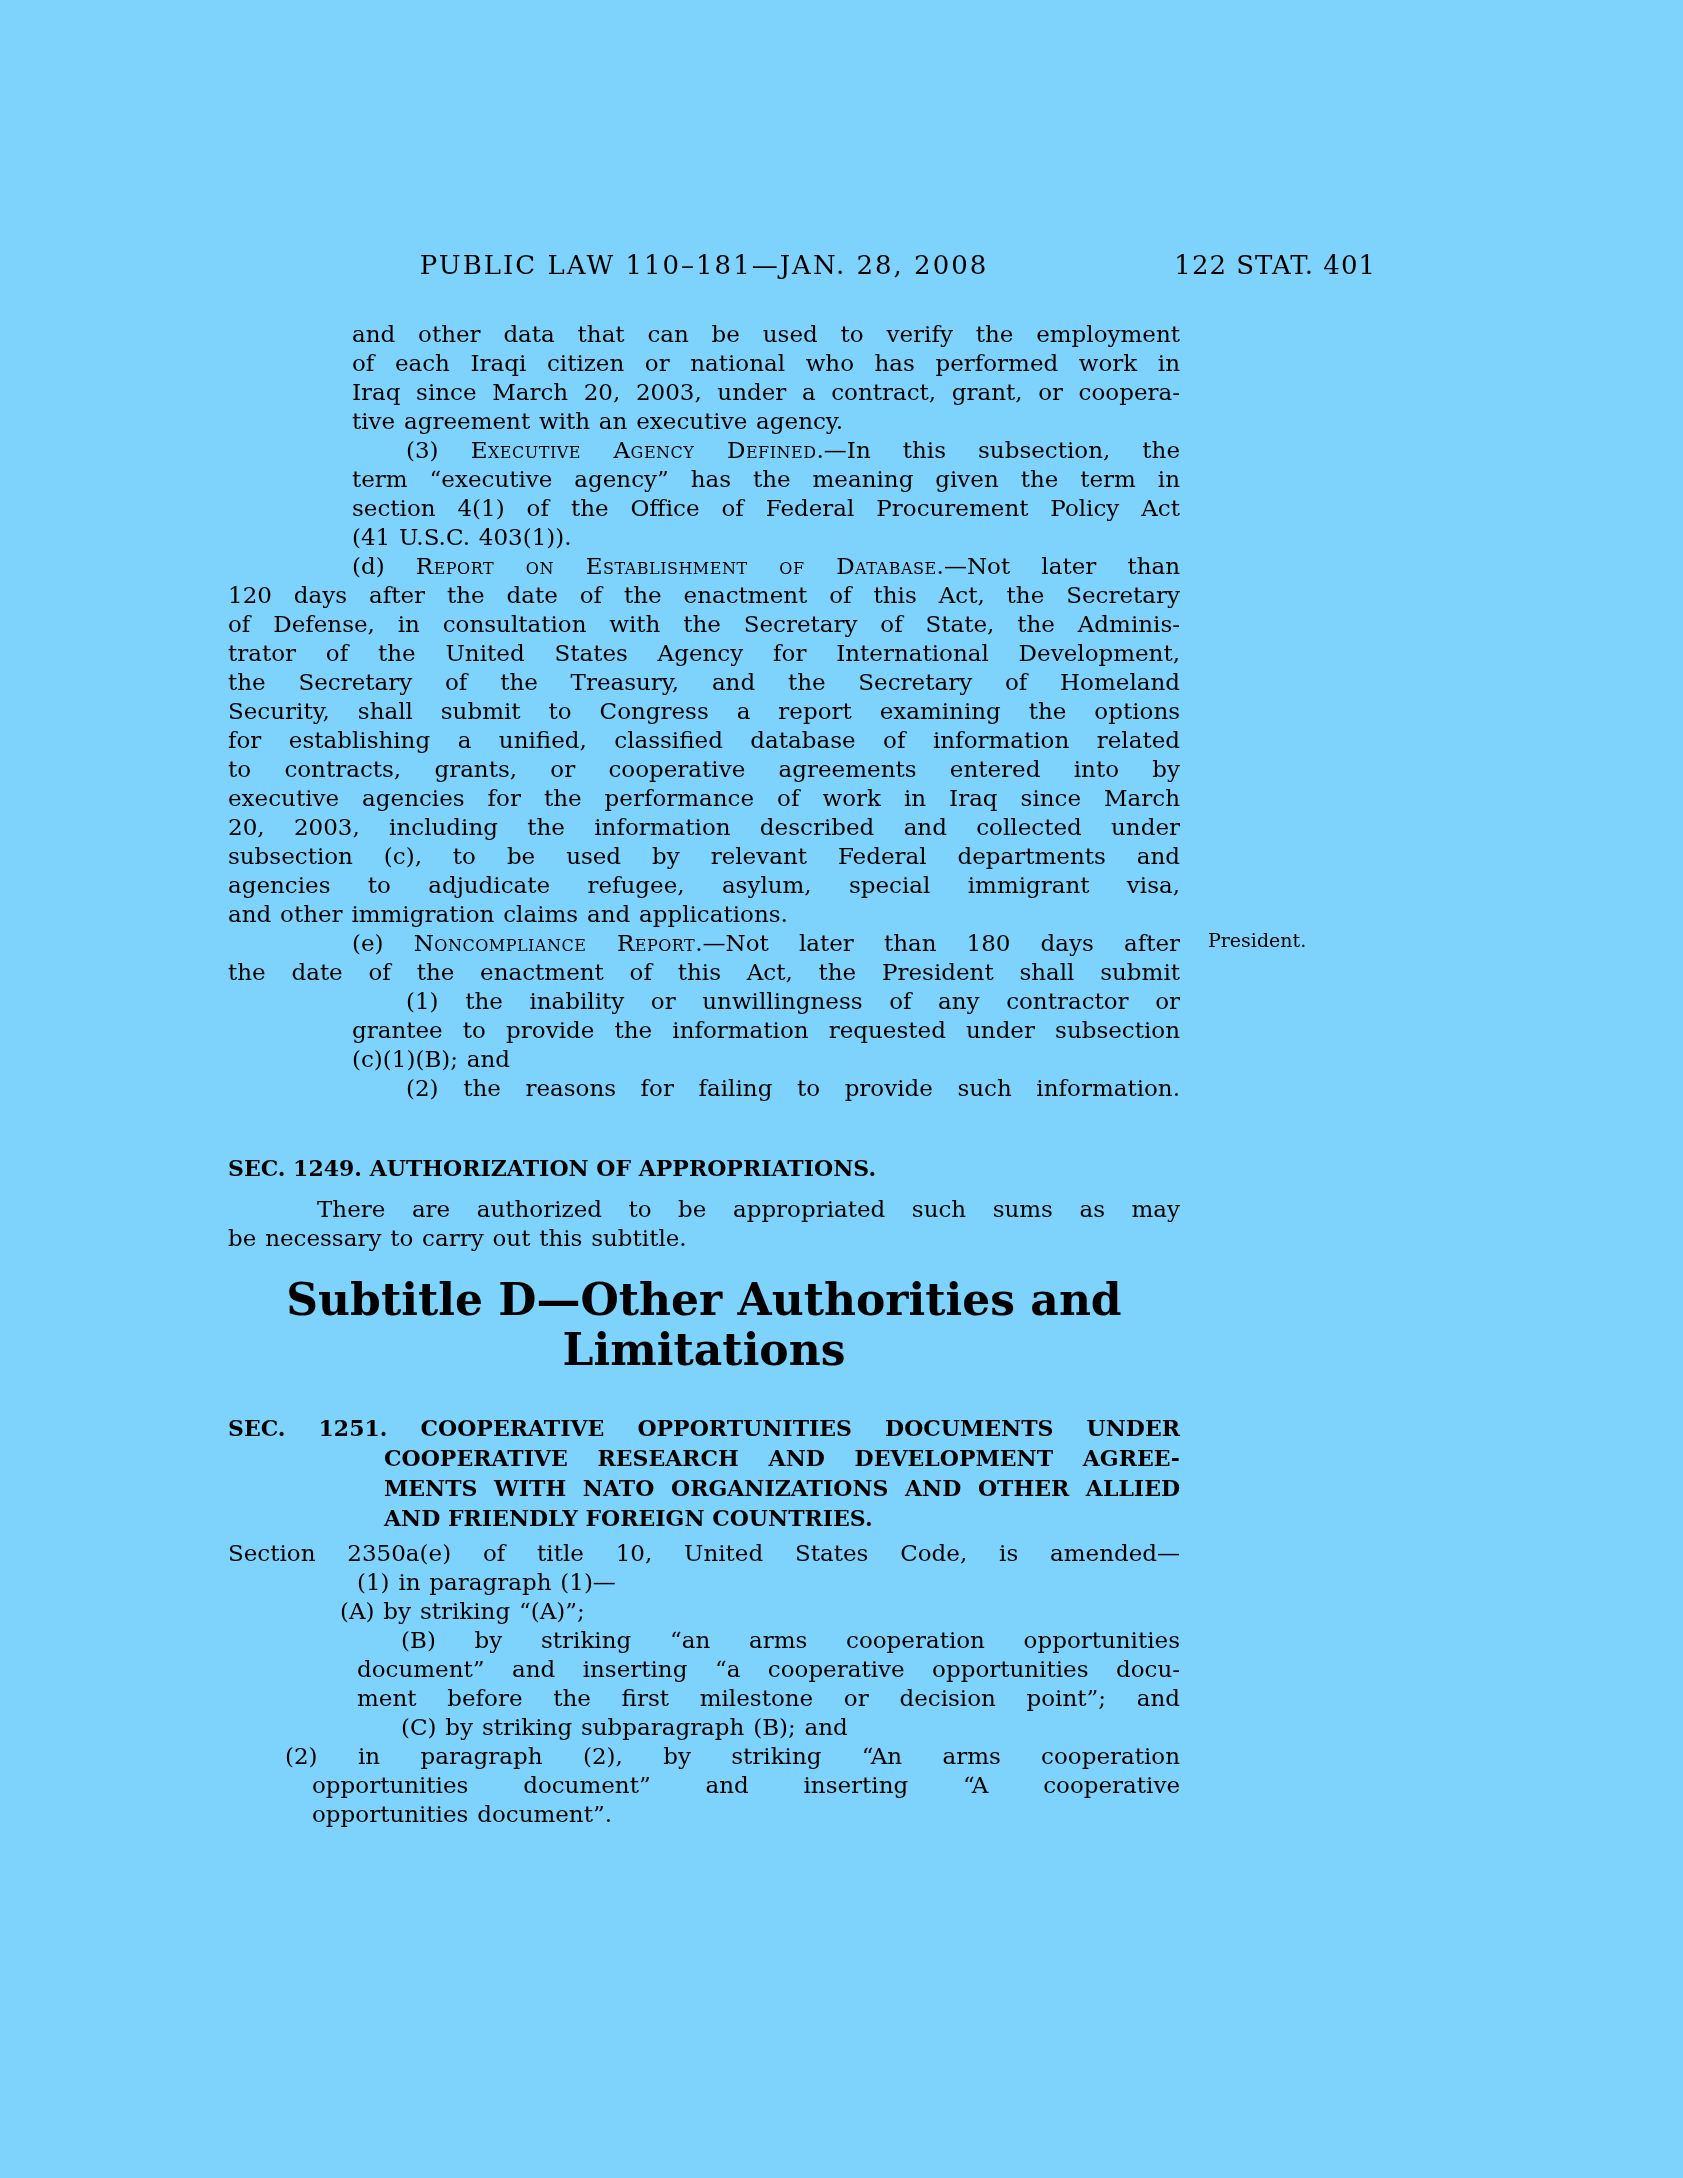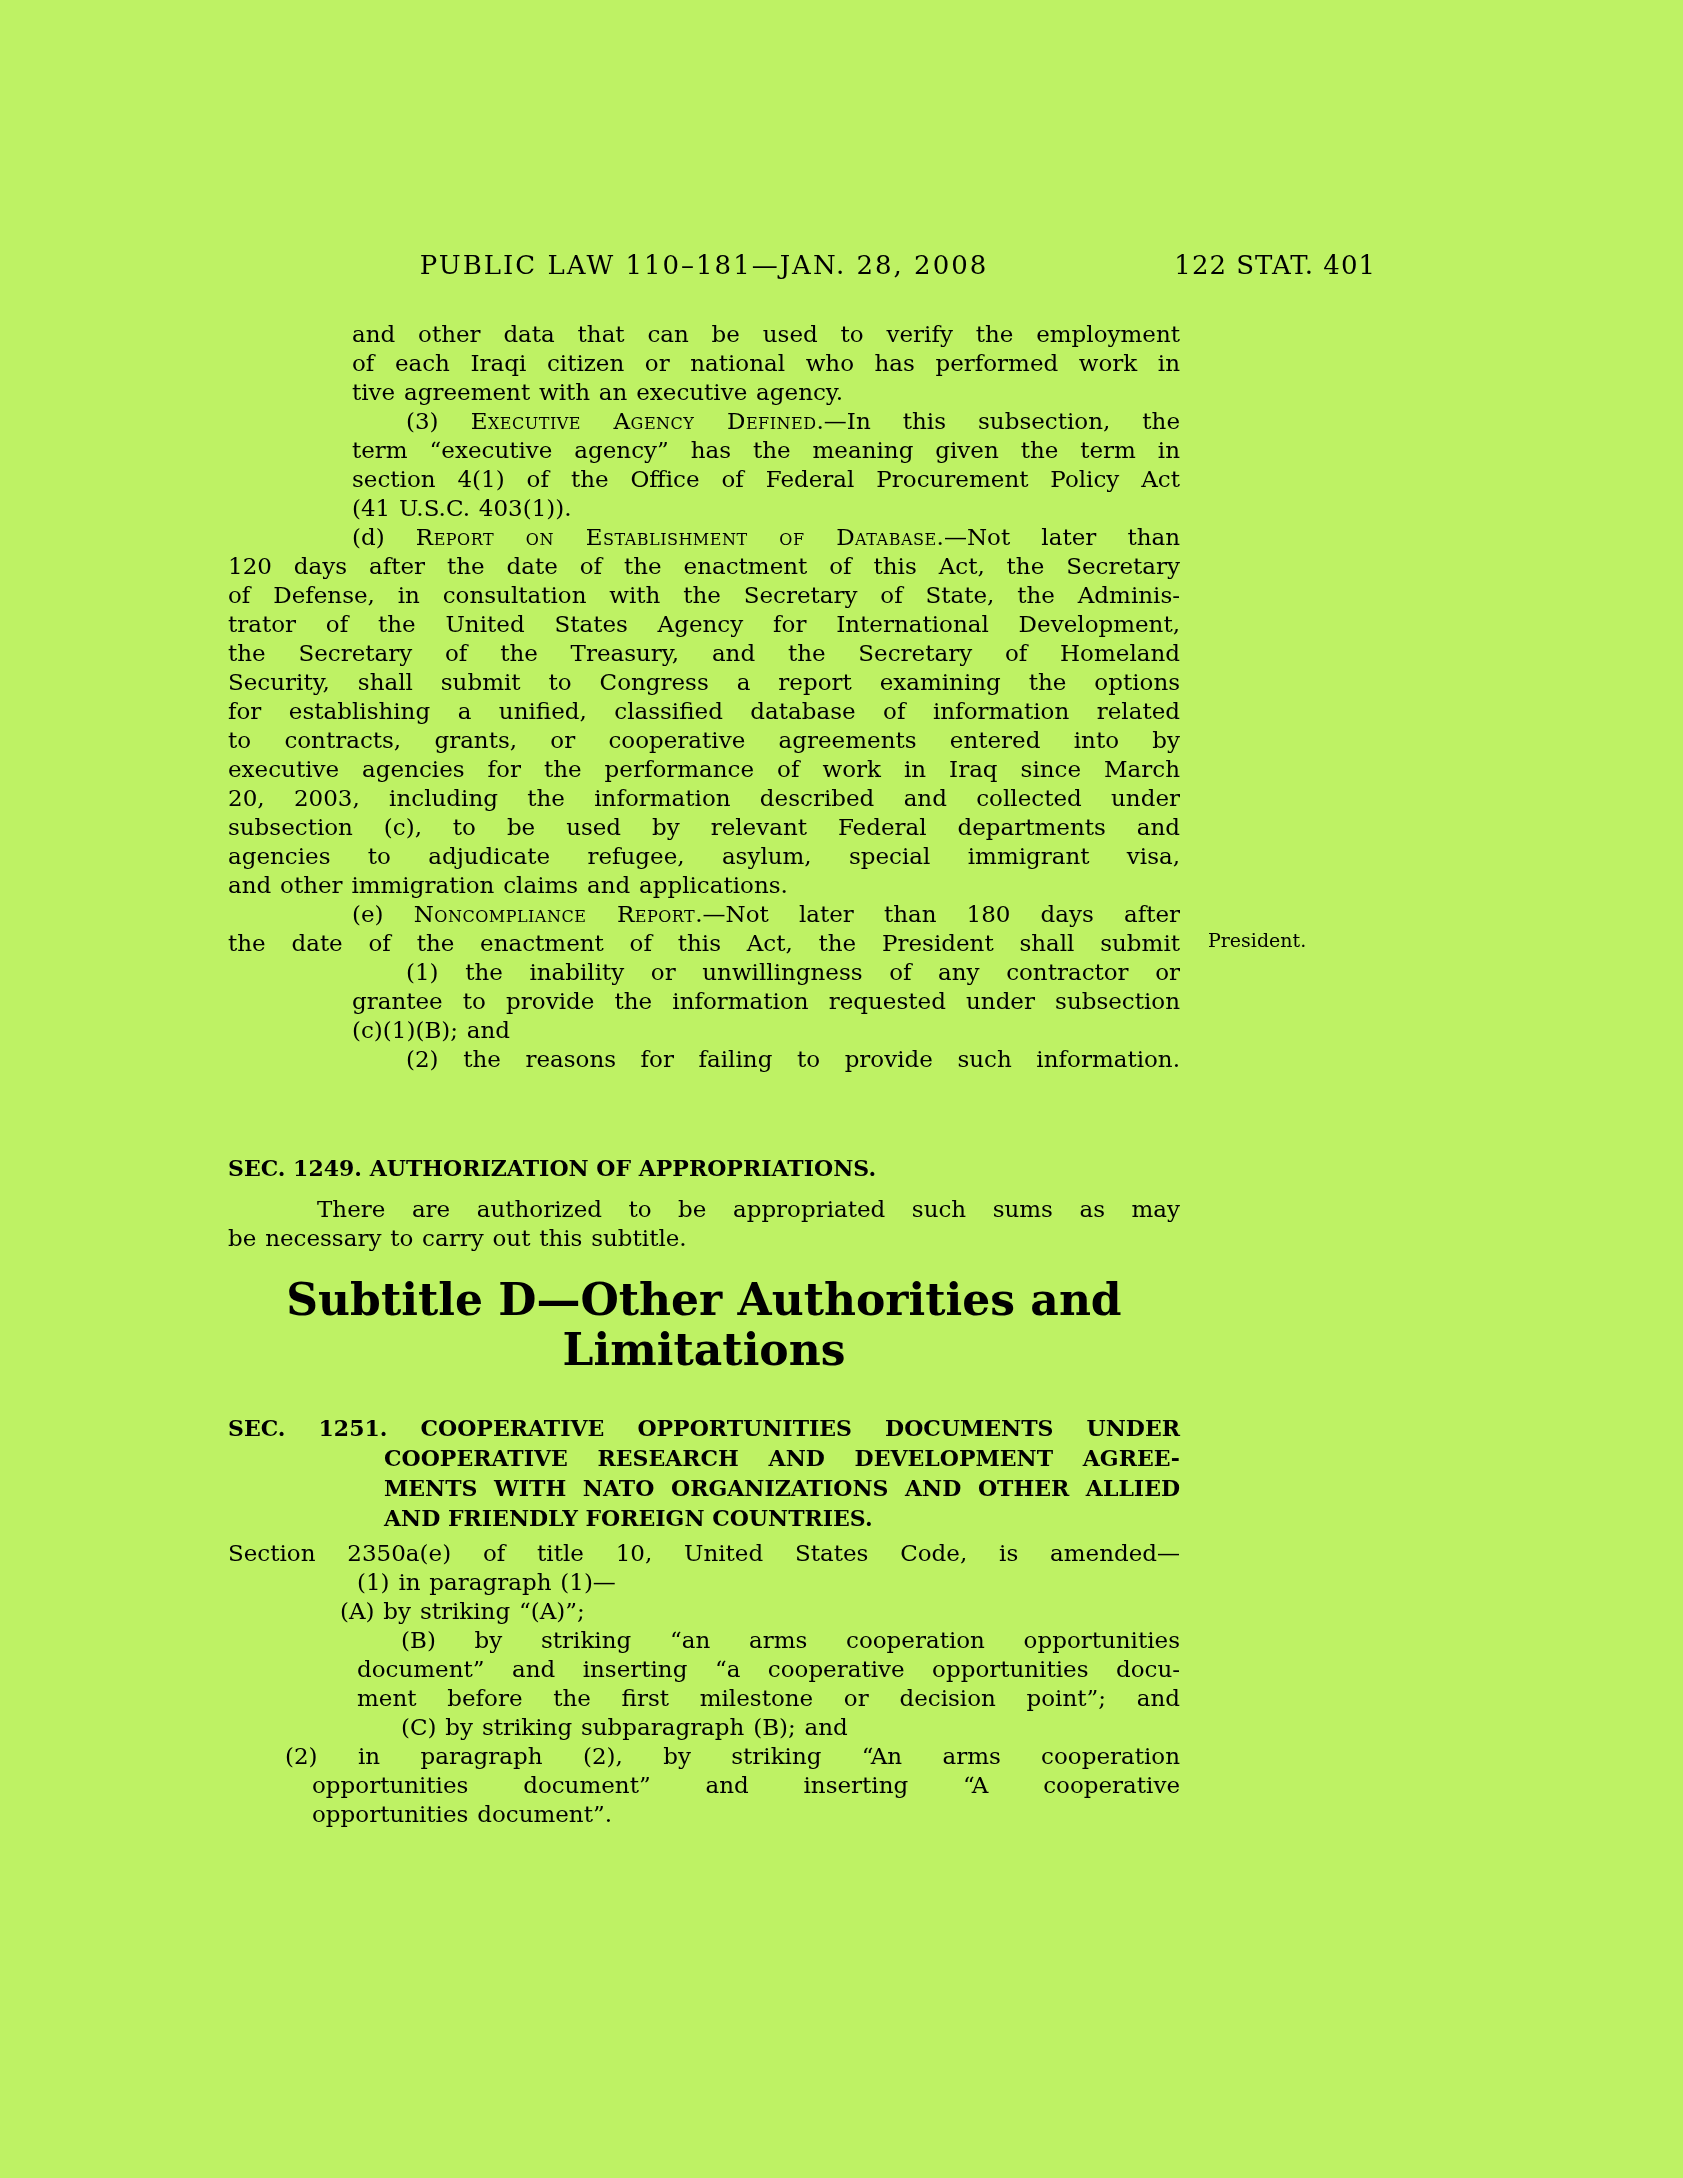--- a/index.html
+++ b/index.html
@@ -1,21 +1,21 @@
 <!DOCTYPE html>
 <html><head>
 <meta charset="utf-8">
 <style>
   html, body { margin: 0; padding: 0; }
   body { background: #e8e8e8; }
   .page {
     position: relative;
     width: 1683px;
     height: 2178px;
-    background: #bef264;
+    background: #7dd3fc;
     color: #000000;
     font-family: "DejaVu Serif", "Liberation Serif", serif;
     overflow: hidden;
   }
   .running-head {
     position: absolute;
     top: 250px;
     left: 228px;
     width: 952px;
     text-align: center;
@@ -60,20 +60,21 @@
 <body>
 
 <div class="page">
   <div class="running-head">PUBLIC LAW 110–181—JAN. 28, 2008</div>
   <div class="stat-number">122 STAT. 401</div>
   <div class="margin-note">President.</div>
   <div class="text-column">
       <div class="block body" style="top: 320px; line-height: 29px;">
         <div class="ln" style="margin-left: 124px;"><span>and other data that can be used to verify the employment</span></div>
         <div class="ln" style="margin-left: 124px;"><span>of each Iraqi citizen or national who has performed work in</span></div>
+        <div class="ln" style="margin-left: 124px;"><span>Iraq since March 20, 2003, under a contract, grant, or coopera-</span></div>
         <div class="ln lastln" style="margin-left: 124px;"><span>tive agreement with an executive agency.</span></div>
         <div class="ln" style="margin-left: 178px;"><span>(3) </span><span class="sc">Executive Agency Defined</span><span>.—In this subsection, the</span></div>
         <div class="ln" style="margin-left: 124px;"><span>term “executive agency” has the meaning given the term in</span></div>
         <div class="ln" style="margin-left: 124px;"><span>section 4(1) of the Office of Federal Procurement Policy Act</span></div>
         <div class="ln lastln" style="margin-left: 124px;"><span>(41 U.S.C. 403(1)).</span></div>
         <div class="ln" style="margin-left: 124px;"><span>(d) </span><span class="sc">Report on Establishment of Database</span><span>.—Not later than</span></div>
         <div class="ln"><span>120 days after the date of the enactment of this Act, the Secretary</span></div>
         <div class="ln"><span>of Defense, in consultation with the Secretary of State, the Adminis-</span></div>
         <div class="ln"><span>trator of the United States Agency for International Development,</span></div>
         <div class="ln"><span>the Secretary of the Treasury, and the Secretary of Homeland</span></div>

